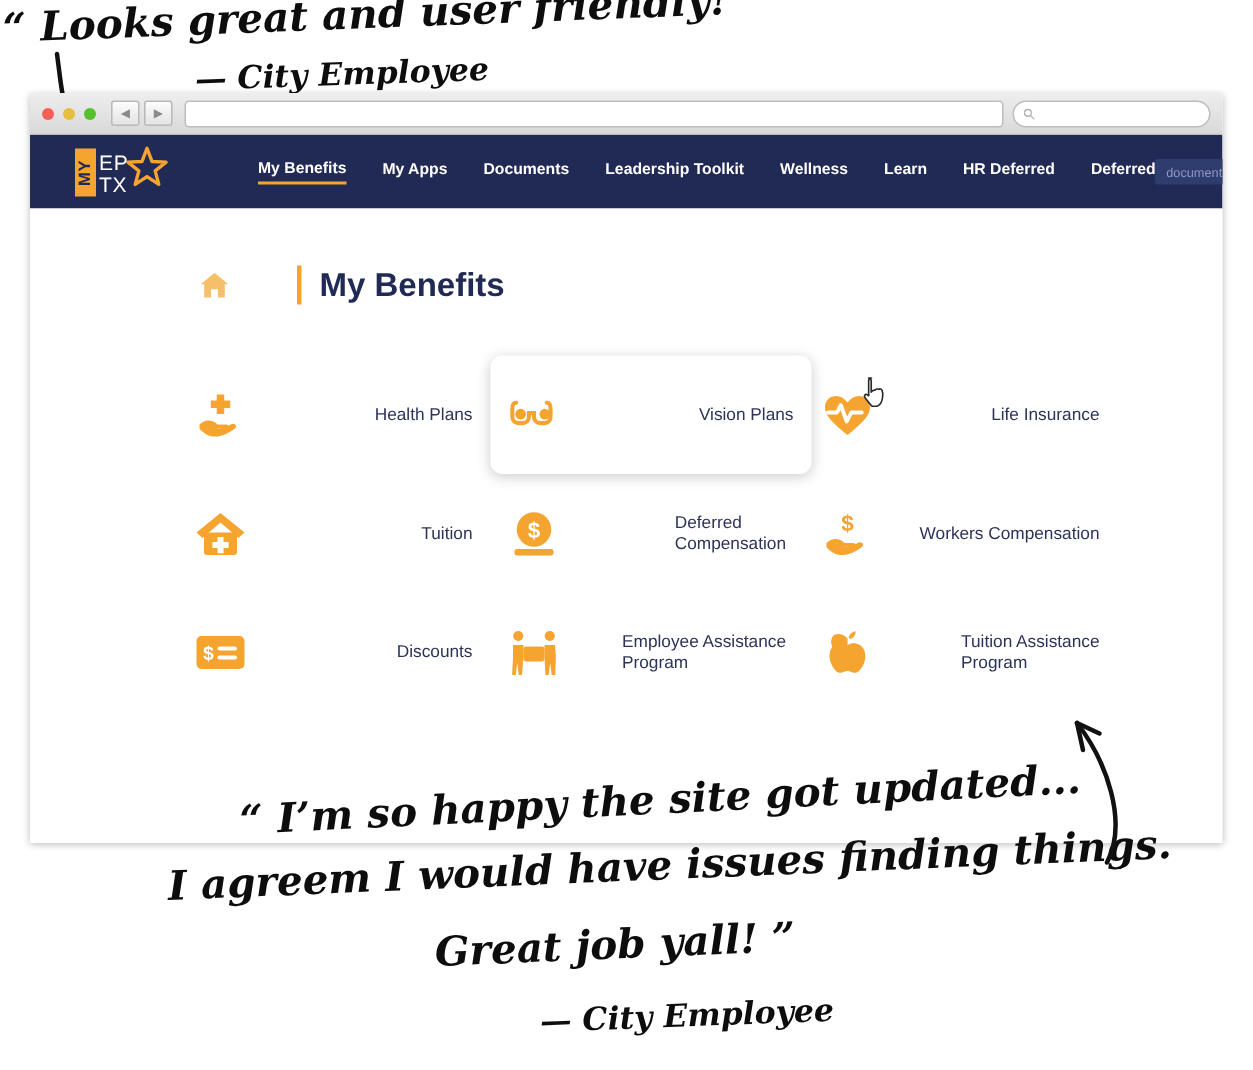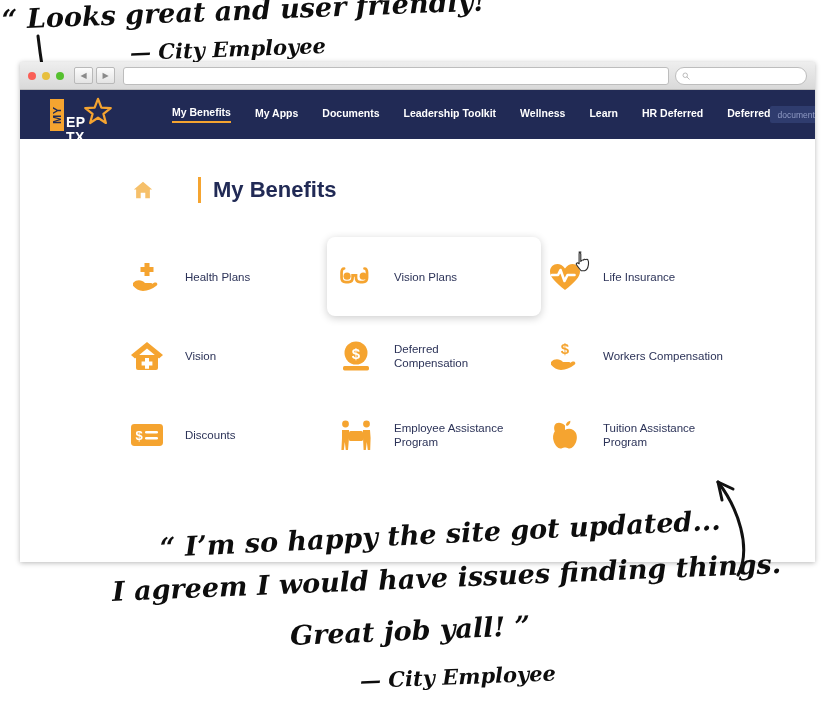--- a/index.html
+++ b/index.html
@@ -195,23 +195,23 @@
     font-size: 11px;
     letter-spacing: 0.5px;
     display: flex;
     align-items: center;
     justify-content: center;
     writing-mode: vertical-rl;
     transform: rotate(180deg);
   }
   .logo-eptx {
     position: absolute;
-    left: 16px; top: 19px;
+    left: 16px; top: 5px;
     color: #ffffff;
-    font-weight: bold;
+    font-weight: normal;
     font-size: 14px;
     line-height: 15px;
     letter-spacing: 0.5px;
     z-index: 2;
   }
   .logo-star {
     position: absolute;
     left: 33px; top: 1px;
     width: 30px; height: 30px;
     z-index: 1;
@@ -290,20 +290,21 @@
     margin-top: 24px;
   }
   .tile {
     display: flex;
     align-items: center;
     gap: 21px;
     padding: 10px 12px;
     box-sizing: border-box;
     border-radius: 8px;
     position: relative;
+    justify-content: space-between;
   }
   .tile.hover {
     background: #ffffff;
     box-shadow: 0 2px 9px rgba(0,0,0,0.20);
     width: 214px;
   }
   .tile-icon {
     width: 34px;
     height: 34px;
     flex: 0 0 34px;
@@ -448,21 +449,21 @@
 
       <div class="tile">
         <div class="tile-icon">
           <svg viewBox="0 0 34 34" width="34" height="34">
             <path d="M17 3 L33 16 L29 19.6 L17 9.4 L5 19.6 L1 16 z" fill="#f5a430"></path>
             <rect x="6" y="16" width="22" height="15" rx="2" fill="#f5a430"></rect>
             <path d="M15 19 h4 v3.4 h3.4 v4 H19 v3.4 h-4 v-3.4 h-3.4 v-4 H15 z" fill="#ffffff"></path>
           </svg>
         </div>
         <div class="tile-label">
-          <span>Vision</span>
+          <span>Tuition</span>
         </div>
       </div>
 
 
       <div class="tile">
         <div class="tile-icon">
           <svg viewBox="0 0 34 34" width="34" height="34">
             <circle cx="17" cy="14" r="11.5" fill="#f5a430"></circle>
             <text x="17" y="19.6" font-family="Liberation Sans, sans-serif" font-size="15" font-weight="bold" fill="#ffffff" text-anchor="middle">$</text>
             <rect x="4" y="27" width="26" height="4.4" rx="1.6" fill="#f5a430"></rect>

